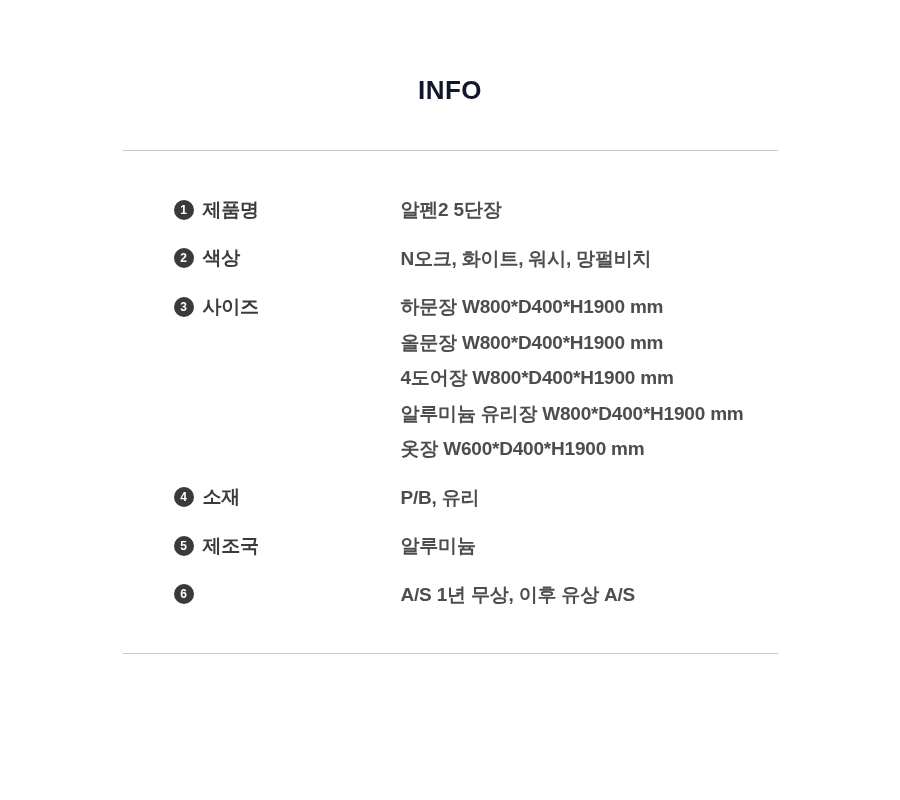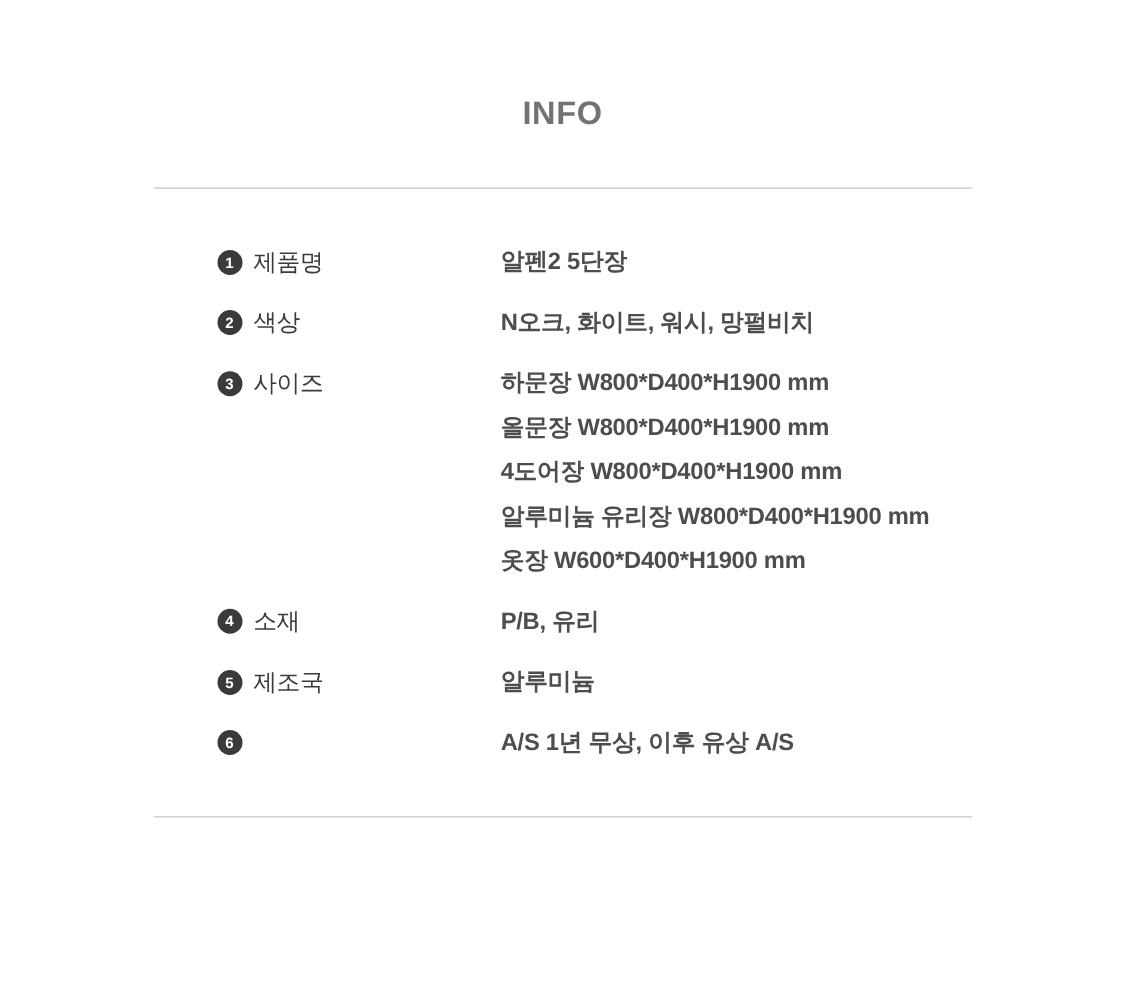--- a/index.html
+++ b/index.html
@@ -17,21 +17,21 @@
     overflow: hidden;
     background: #ffffff;
   }
   .info-title {
     margin-top: 77px;
     text-align: center;
     font-size: 26px;
     line-height: 26px;
     font-weight: bold;
     letter-spacing: 0.5px;
-    color: #737373;
+    color: #0f172a;
   }
   .info-section {
     width: 655px;
     margin: 47px auto 0 auto;
     border-top: 1px solid #c9c9c9;
     border-bottom: 1px solid #c9c9c9;
     padding: 41px 0 41px 51px;
     box-sizing: border-box;
   }
   .info-row {
@@ -56,21 +56,21 @@
     border-radius: 50%;
     background: #3a3a3a;
     color: #ffffff;
     font-size: 12px;
     font-weight: bold;
     margin-right: 9px;
     flex: 0 0 20px;
   }
   .row-label {
     font-size: 19px;
-    font-weight: normal;
+    font-weight: bold;
     color: #3b3b3b;
     letter-spacing: -0.3px;
     white-space: nowrap;
   }
   .value-cell {
     flex: 1 1 auto;
   }
   .value-line {
     font-size: 19px;
     line-height: 35.5px;

